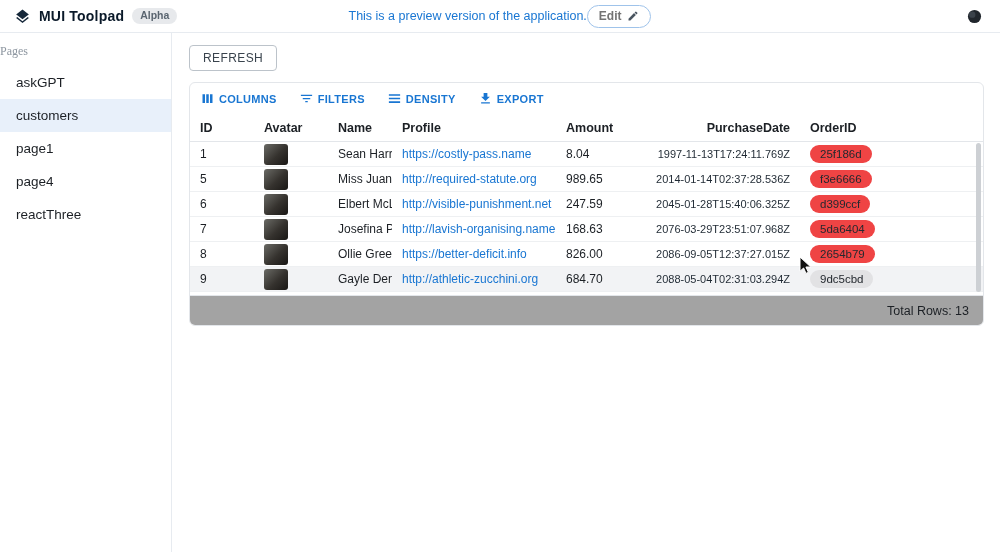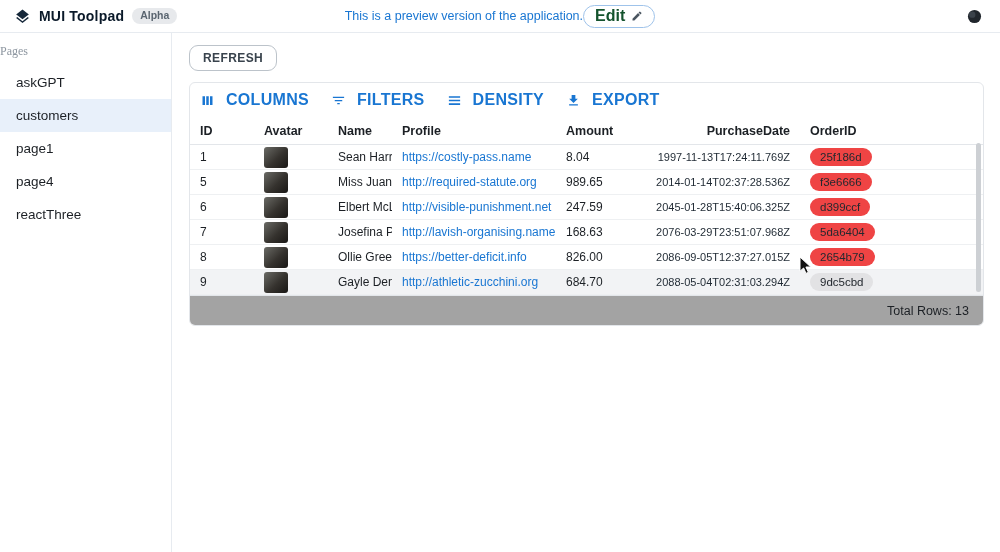--- a/index.html
+++ b/index.html
@@ -19,54 +19,54 @@
   .app-title { font-size:14px; font-weight:700; color:#0a1929; letter-spacing:.2px; }
   .alpha-chip {
     background:#e7e9ec; color:#5a6570; font-size:10.5px; font-weight:600;
     border-radius:9px; padding:2px 8px; line-height:1.1;
   }
   .appbar-center { flex:1; display:flex; align-items:center; justify-content:center; }
   .banner-text { color:#1976d2; font-size:12.5px; }
   .edit-btn {
     display:flex; align-items:center; gap:6px; background:#fff;
     border:1px solid #9fc3ea; border-radius:12px; height:23px; padding:0 11px;
-    font-family:inherit; font-size:16px; font-weight:600; color:#14532d; cursor:pointer;
+    font-family:inherit; font-size:12px; font-weight:600; color:#737373; cursor:pointer;
   }
   .appbar-right { width:250px; display:flex; justify-content:flex-end; align-items:center; }
   .theme-btn { border:none; background:none; cursor:pointer; padding:4px; display:flex; }
 
   
   .sidebar {
     position:absolute; top:33px; left:0; bottom:0; width:172px;
     background:#fff; border-right:1px solid #e7ebf0;
   }
   .side-section { font-size:12px; color:#8c959f; padding:11px 0 7px;font-family:Liberation Serif, serif; }
   .side-list { list-style:none; }
   .side-item {
     height:33px; display:flex; align-items:center; padding-left:16px;
     font-size:13.5px; color:#1c2025; cursor:pointer;
   }
   .side-item.selected { background:#e8f0fa; }
 
   
   .main { position:absolute; top:33px; left:173px; right:0; bottom:0; padding:12px 16px; }
   .refresh-btn {
-    background:#fff; border:1px solid #bcc3ca; border-radius:9px;
-    font-family:inherit; font-size:12px; font-weight:700; letter-spacing:.4px;
+    background:#fff; border:1px solid #bcc3ca; border-radius:4px;
+    font-family:inherit; font-size:12px; font-weight:400; letter-spacing:.4px;
     color:#39434d; padding:5px 13px; cursor:pointer;
   }
 
   .grid-card {
     margin-top:11px; background:#fff; border:1px solid #e3e6ea; border-radius:6px;
     position:relative; height:244px; overflow:hidden;
   }
   .grid-toolbar { display:flex; align-items:center; gap:22px; padding:8px 10px; }
   .tb-btn {
-    display:flex; align-items:center; gap:11px; background:none; border:none; cursor:pointer;
-    color:#1976d2; font-family:inherit; font-size:16px; font-weight:600; letter-spacing:.3px;
+    display:flex; align-items:center; gap:4px; background:none; border:none; cursor:pointer;
+    color:#1976d2; font-family:inherit; font-size:11px; font-weight:600; letter-spacing:.3px;
   }
 
   .grid-row { display:grid; grid-template-columns:64px 74px 64px 164px 84px 160px 1fr; }
   .cell, .hcell {
     display:flex; align-items:center; padding:0 10px;
     overflow:hidden; white-space:nowrap; font-size:12px;
   }
   .thead { height:28px; border-bottom:1px solid #e3e6ea; }
   .hcell { font-size:12.5px; font-weight:600; color:#1c2025; }
   .c-date { justify-content:flex-end; text-align:right; }

